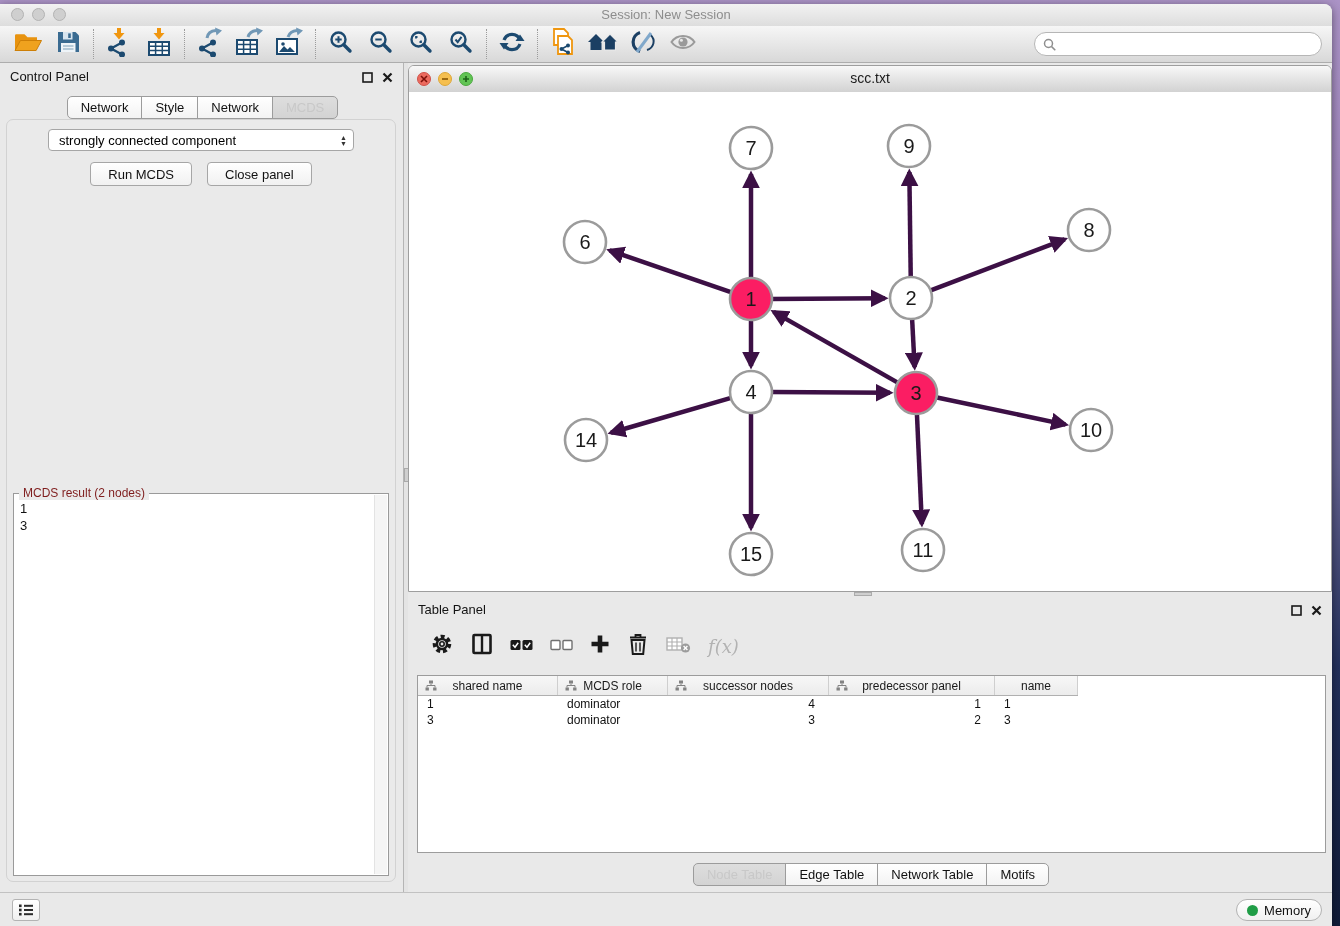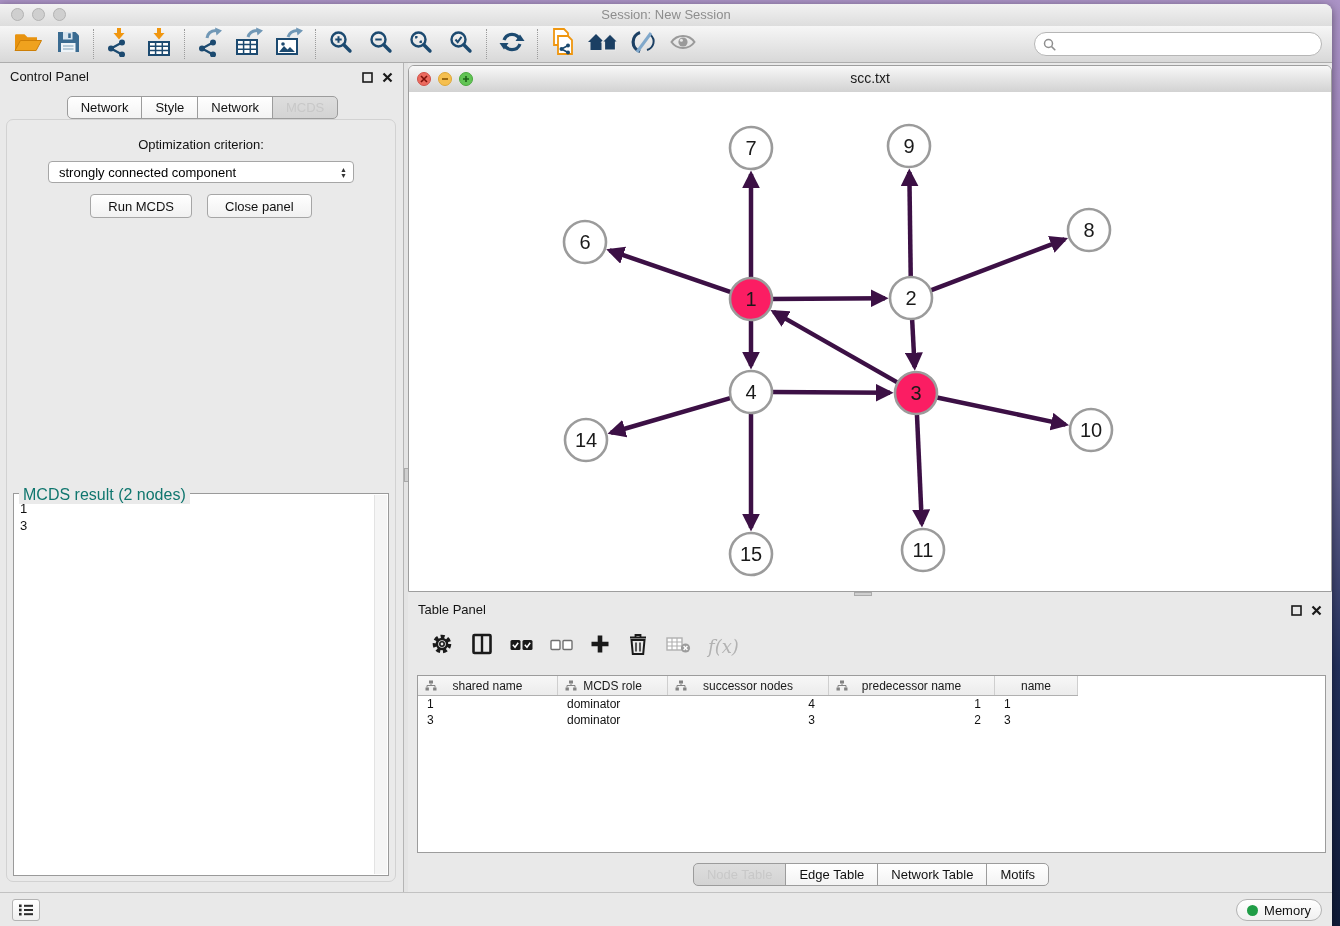--- a/index.html
+++ b/index.html
@@ -43,21 +43,21 @@
        border:1px solid #d2d2d2;border-radius:7px}
   .opt-label{margin-top:17px;text-align:center;font-size:13px;color:#111}
   .dropdown{margin:9px auto 0;width:306px;height:22px;background:#fff;border:1px solid #a6a6a6;
        border-radius:4px;display:flex;align-items:center;padding:0 6px 0 10px;font-size:13px;box-sizing:border-box}
   .dropdown .dd-value{flex:1}
   .stepper{display:flex;flex-direction:column;line-height:5px;font-size:7px;color:#333;gap:1px}
   .btn-row{display:flex;justify-content:center;gap:15px;margin-top:11px}
   .aqua-btn{background:linear-gradient(#ffffff,#f1f1f1);border:1px solid #a6a6a6;border-radius:4px;
        height:22px;padding:0 17px;font-size:13px;display:flex;align-items:center;color:#111}
   .result-group{position:absolute;left:6px;right:6px;top:373px;bottom:5px;border:1px solid #9a9a9a;background:#fff}
-  .result-label{position:absolute;top:-8px;left:5px;background:#eaeaea;padding:0 4px;font-size:16px;color:#0f766e}
+  .result-label{position:absolute;top:-8px;left:5px;background:#eaeaea;padding:0 4px;font-size:12px;color:#7f1d1d}
   .result-text{position:absolute;left:2px;top:4px;right:16px;bottom:2px;font-size:13px;line-height:17px;
        white-space:pre;padding:2px 4px;color:#111}
   .result-scroll{position:absolute;right:1px;top:1px;bottom:1px;width:12px;background:#f5f5f5;border-left:1px solid #e3e3e3}
   
   .v-split{position:absolute;left:403px;top:0;width:5px;height:100%;background:#e4e4e4;border-left:1px solid #b5b5b5;box-sizing:border-box}
   .v-split .handle{position:absolute;left:0;top:405px;width:5px;height:14px;background:#cfcfcf;border:1px solid #aaa;box-sizing:border-box}
   
   .right-area{position:absolute;left:408px;top:0;right:0;bottom:0}
   .network-window{position:absolute;top:2px;left:0;right:0;height:527px;background:#fff;
        border:1px solid #9e9e9e;border-radius:6px 6px 0 0;box-sizing:border-box}
@@ -264,21 +264,20 @@
               </svg></span>
         </div>
       </div>
       <div class="aqua-tabs">
           <div class="aqua-tab">Network</div>
           <div class="aqua-tab">Style</div>
           <div class="aqua-tab">Network</div>
           <div class="aqua-tab active">MCDS</div>
         </div>
       <div class="cp-body">
-        <div class="opt-label">Optimization criterion:</div>
         <div class="dropdown">
           <span class="dd-value">strongly connected component</span>
           <span class="stepper">
               <span>▲</span>
               <span>▼</span>
             </span>
         </div>
         <div class="btn-row">
           <div class="aqua-btn">Run MCDS</div>
           <div class="aqua-btn">Close panel</div>
@@ -475,21 +474,21 @@
                 <span>successor nodes</span>
               </div>
               <div class="th" style="width: 166px;">
                 <svg width="12" height="12" viewBox="0 0 12 12">
                   <rect x="4" y="0.5" width="4" height="3" fill="#828282"></rect>
                   <path d="M6 3.5 v2 M2 5.5 h8 M2 5.5 v2 M10 5.5 v2" stroke="#828282" fill="none"></path>
                   <rect x="0.5" y="7.5" width="3.4" height="3" fill="#828282"></rect>
                   <rect x="8.1" y="7.5" width="3.4" height="3" fill="#828282"></rect>
                 </svg>
                 <span></span>
-                <span>predecessor name</span>
+                <span>predecessor panel</span>
               </div>
               <div class="th" style="width: 83px;">
                 <span>name</span>
               </div>
             </div>
           <div class="tbody" id="table-body">
               <div class="tr">
                 <div class="td l" style="width: 140px;">1</div>
                 <div class="td l" style="width: 110px;">dominator</div>
                 <div class="td r" style="width: 161px;">4</div>

